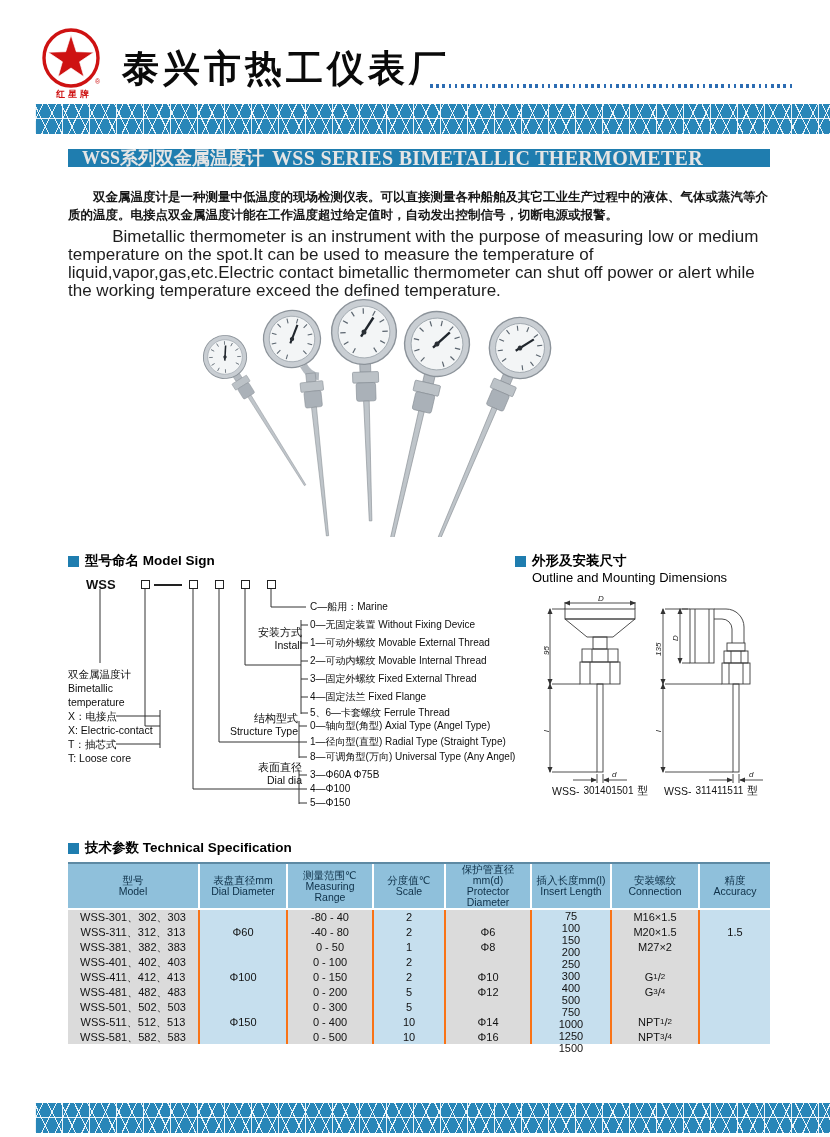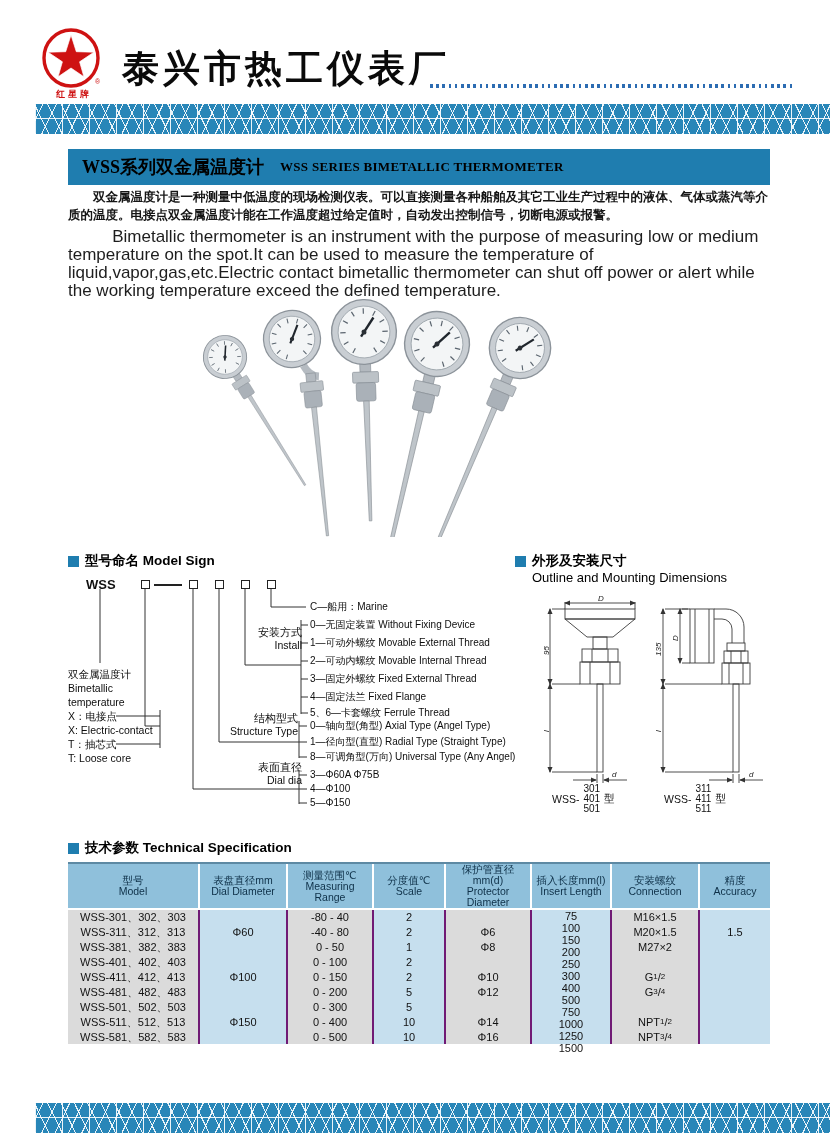--- a/index.html
+++ b/index.html
@@ -17,55 +17,55 @@
   .brand{position:absolute;left:56px;top:88px;font-size:9px;font-weight:700;color:var(--red);letter-spacing:3px;}
   .dotrule{position:absolute;left:430px;top:84px;width:362px;height:4px;
     background:repeating-linear-gradient(90deg,var(--dot) 0 2.6px,transparent 2.6px 6.2px);}
   .band{position:absolute;left:35px;right:0;height:30px;background-color:var(--band);
     background-image:
       repeating-linear-gradient(64deg, rgba(255,255,255,.9) 0 1px, transparent 1px 12px),
       repeating-linear-gradient(-64deg, rgba(255,255,255,.9) 0 1px, transparent 1px 12px),
       repeating-linear-gradient(90deg, rgba(255,255,255,.9) 0 1px, transparent 1px 27px),
       linear-gradient(to bottom, transparent 0 14px, rgba(255,255,255,.9) 14px, rgba(255,255,255,.9) 15px, transparent 15px);}
   
-  .titlebar{position:absolute;left:68px;top:149px;width:702px;height:36px;background:var(--titlebar);
-    display:flex;align-items:center;gap:16px;padding-left:14px;box-sizing:border-box;
-    font-family:"Liberation Serif","DejaVu Serif",serif;color:#000000;font-weight:700;}
-  .titlebar .cn{font-size:18px;} .titlebar .en{font-size:13px;letter-spacing:.3px;}
+  .titlebar{position:absolute;left:68px;top:149px;width:702px;height:18px;background:var(--titlebar);
+    display:flex;align-items:center;gap:8px;padding-left:14px;box-sizing:border-box;
+    font-family:"Liberation Serif","DejaVu Serif",serif;color:#e5e5e5;font-weight:700;}
+  .titlebar .cn{font-size:18px;} .titlebar .en{font-size:20px;letter-spacing:.3px;}
   
   .intro{position:absolute;left:68px;top:189px;width:702px;}
   .intro p{margin:0;}
   .intro .cn{font-weight:700;font-size:12.5px;line-height:17.5px;text-indent:2em;color:#151515;}
   .intro .en{margin-top:4px;font-size:17px;line-height:18px;text-indent:2.6em;color:#1d1d1d;}
   
   .sec{position:absolute;display:flex;gap:6px;align-items:center;font-size:13.5px;font-weight:600;color:#000;white-space:nowrap;}
   .sq{width:11px;height:11px;background:var(--titlebar);flex:0 0 auto;}
   .sec-sub{position:absolute;font-size:13px;font-weight:500;color:#000;white-space:nowrap;}
   
   .mslabel{position:absolute;font-size:13px;font-weight:600;}
   .msbox{position:absolute;width:9px;height:9px;border:1.2px solid #222;background:#fff;box-sizing:border-box;}
   .msdash{position:absolute;width:28px;height:2px;background:#222;}
   .ms-opt{position:absolute;font-size:10px;line-height:12px;color:#0d0d0d;white-space:nowrap;}
   .ms-grp{position:absolute;text-align:right;color:#0d0d0d;white-space:nowrap;}
   .ms-grp .l1{font-size:11px;line-height:14px;} .ms-grp .l2{font-size:10.5px;line-height:13px;}
   .ms-left{position:absolute;left:68px;top:667px;font-size:10.5px;line-height:14px;color:#0d0d0d;white-space:nowrap;}
   svg.wires{position:absolute;pointer-events:none;}
   
   .cap{position:absolute;display:flex;align-items:center;gap:4px;font-size:10.5px;color:#111;white-space:nowrap;}
-  .cap .nums{display:flex;flex-direction:column;align-items:center;line-height:10px;font-size:10px;}
+  .cap .nums{display:flex;flex-direction:row;align-items:center;line-height:10px;font-size:10px;}
   
   #spec-table{position:absolute;left:68px;top:862px;width:702px;}
   .spec-header{display:flex;border-top:2px solid #5d89a3;}
   .hcell{box-sizing:border-box;height:44px;background:var(--th-bg);border-right:2px solid #fff;
     display:flex;flex-direction:column;align-items:center;justify-content:center;
     color:#0E3048;font-weight:500;}
   .hcell:last-child{border-right:none;}
   .hline{font-size:10.5px;line-height:11px;white-space:nowrap;}
   .spec-body{display:flex;height:134px;margin-top:2px;}
-  .bcol{box-sizing:border-box;border-right:2px solid #701a75;height:134px;}
+  .bcol{box-sizing:border-box;border-right:2px solid #f97316;height:134px;}
   .bcol:last-child{border-right:none;}
   .g9{display:grid;grid-template-rows:repeat(9,1fr);}
   .g12{display:grid;grid-template-rows:repeat(12,1fr);}
   .shade-g{background:var(--col-g);} .shade-b{background:var(--col-b);}
   .cell{display:flex;align-items:center;justify-content:center;font-size:11px;color:#121212;white-space:nowrap;}
   .cell sup{font-size:8px;} .cell sub{font-size:8px;}
 </style>
 </head>
 <body>
 

